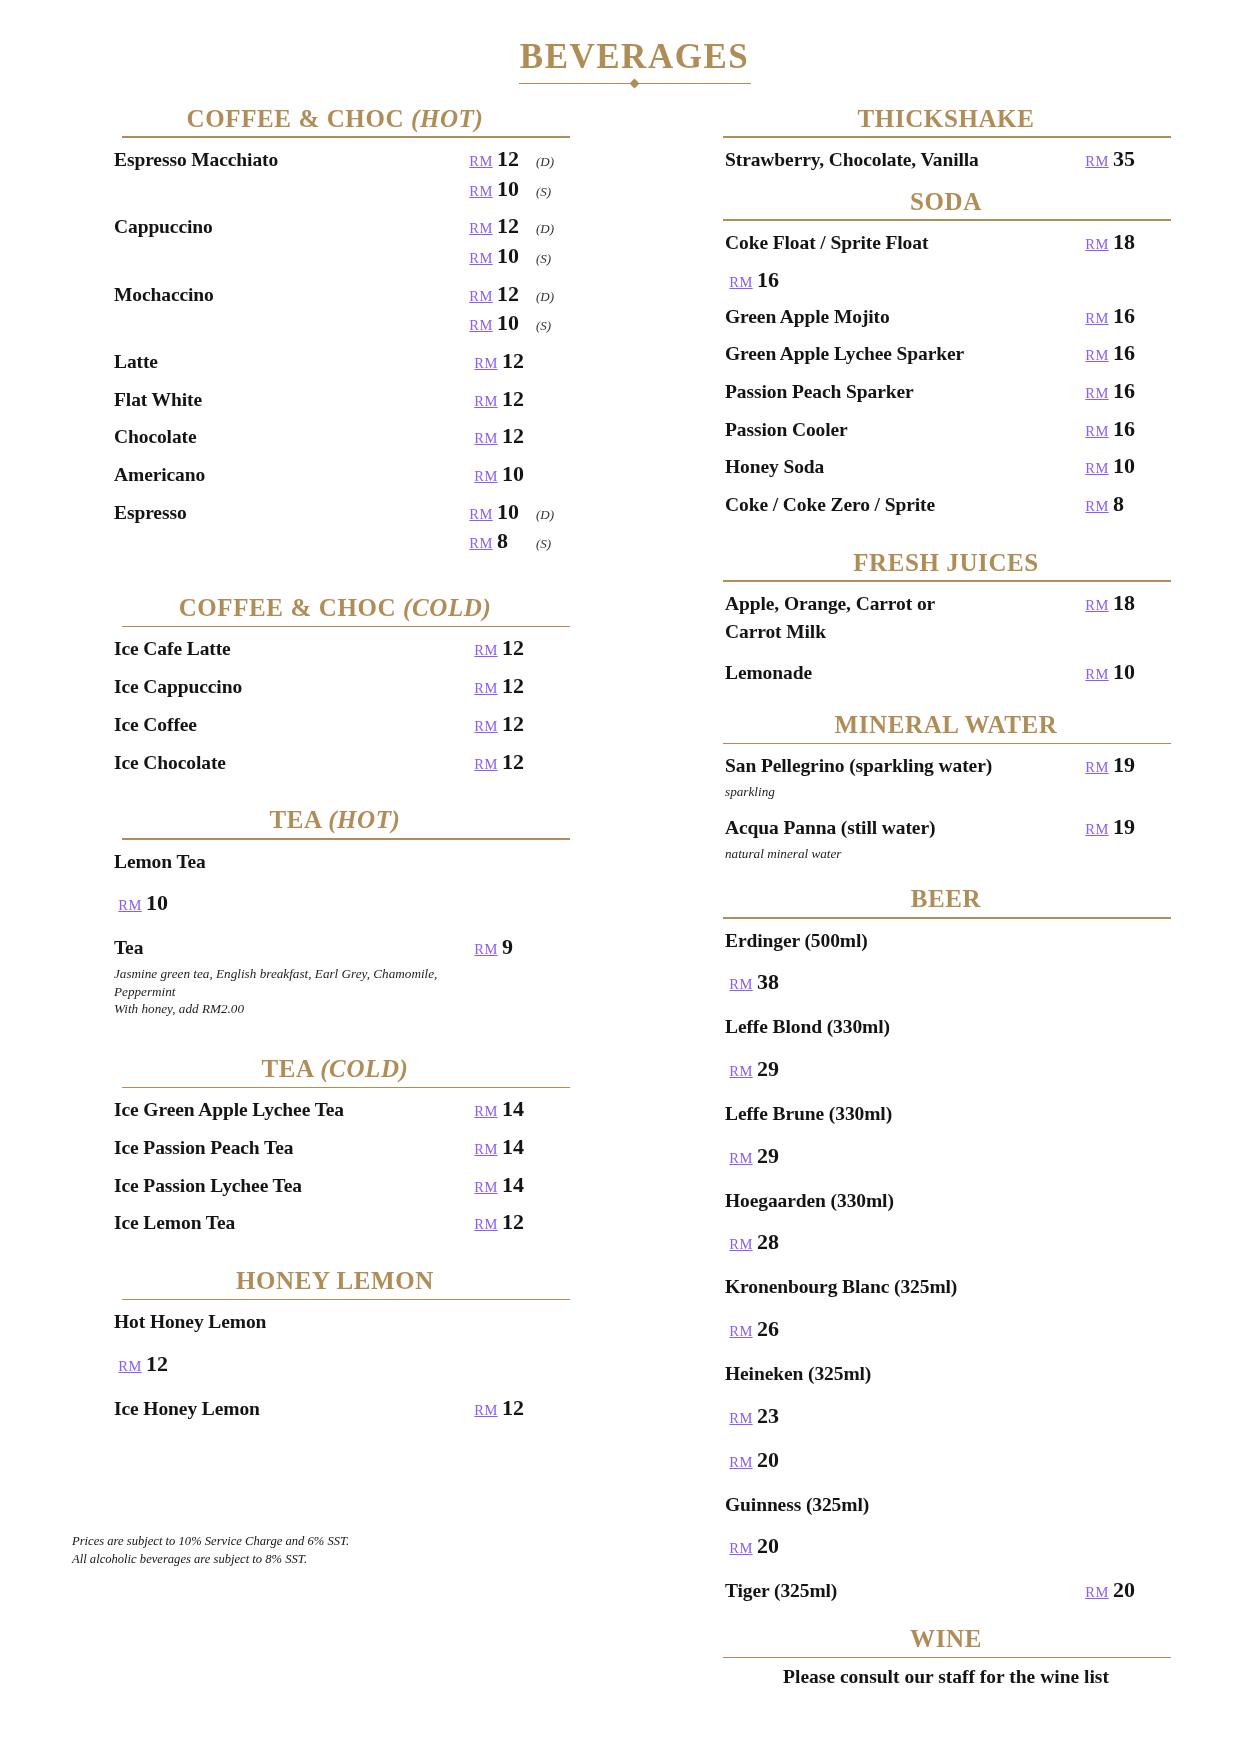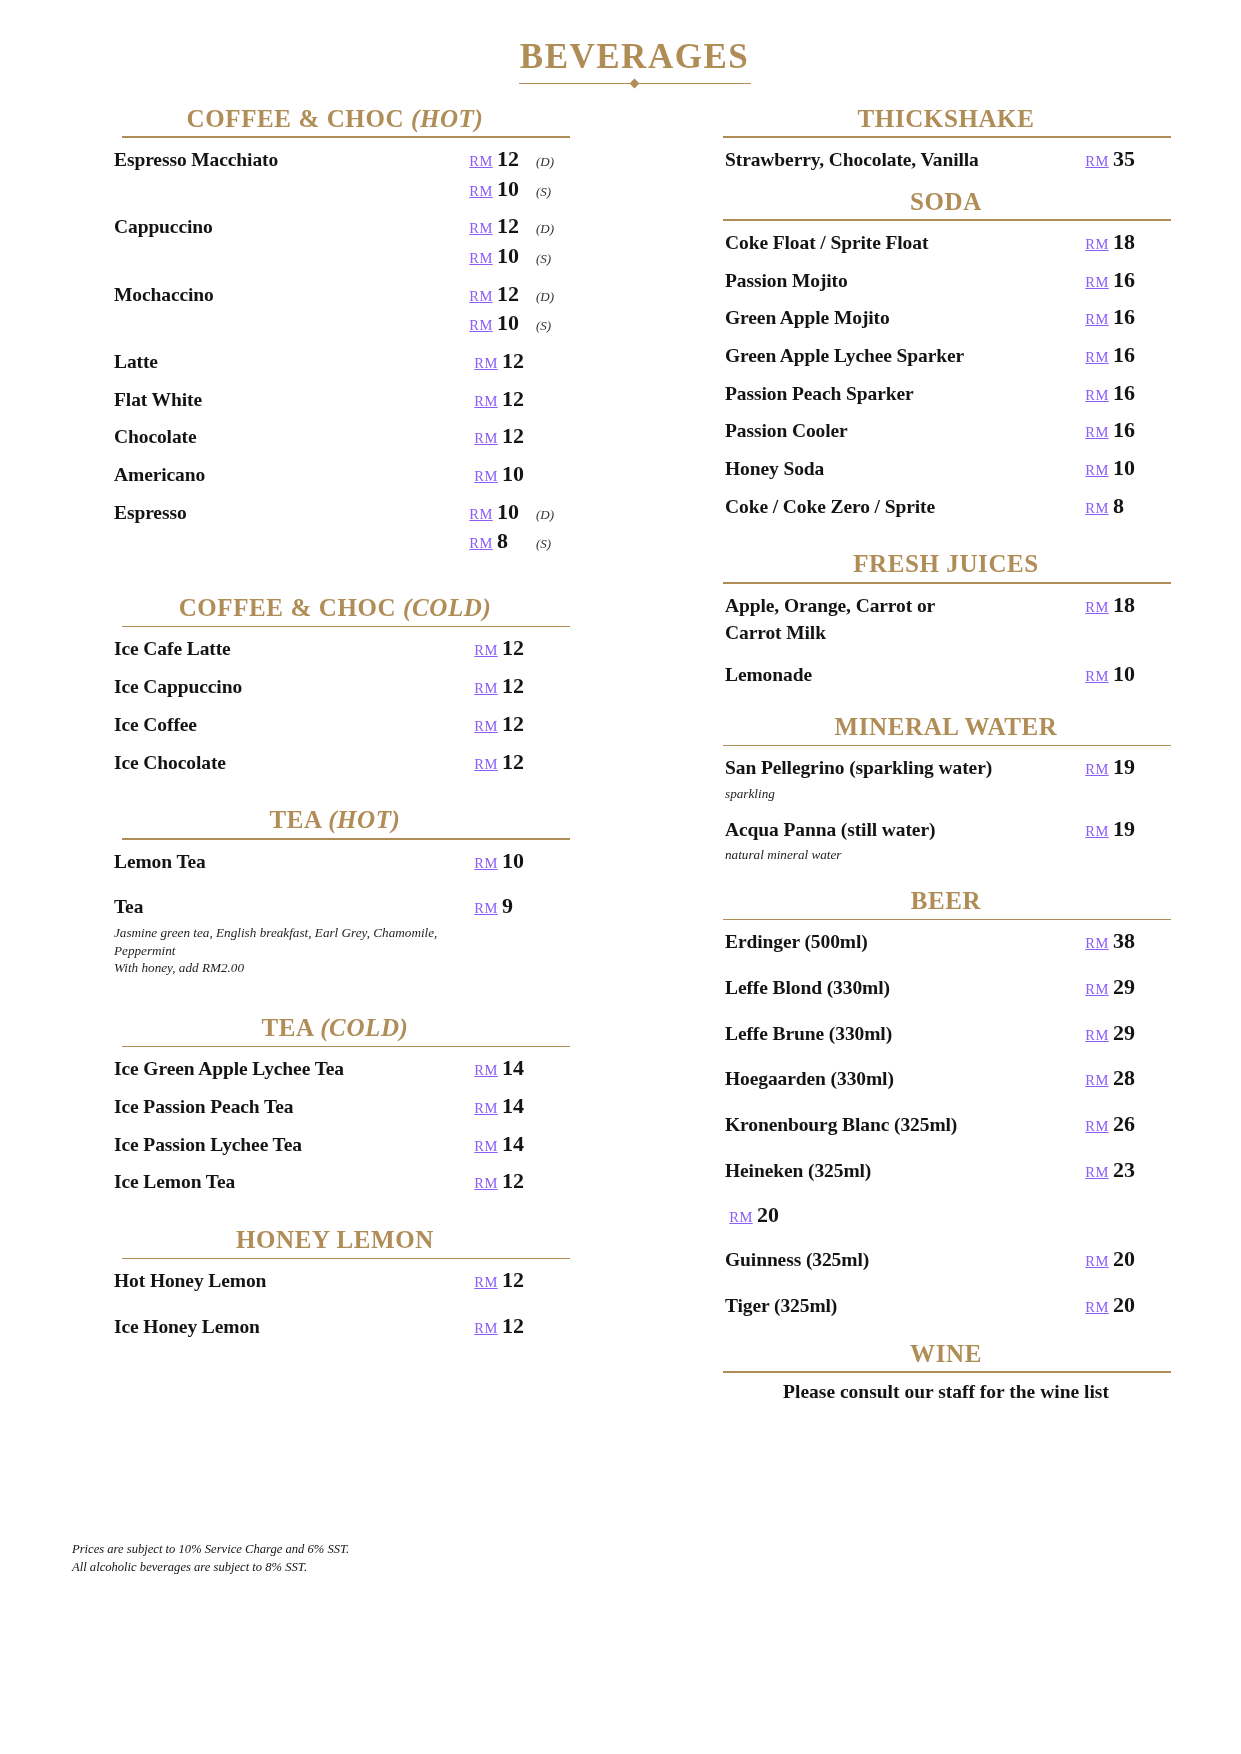--- a/index.html
+++ b/index.html
@@ -168,27 +168,27 @@
     max-width: 400px;
   }
   .desc div { white-space: pre-wrap; }
 
   .gap-sm { height: 10px; }
   .gap-md { height: 20px; }
   .gap-lg { height: 34px; }
 
   
   .item.sp-a { margin-bottom: 10px; }
-  .item.sp-b { margin-bottom: 18px; }
+  .item.sp-b { margin-bottom: 18px; flex-direction: column; }
 
   
   .footer-note {
     position: absolute;
     left: 72px;
-    bottom: 178px;
+    bottom: 186px;
     font-size: 12.6px;
     font-style: italic;
     line-height: 1.45;
     color: #141414;
   }
   .wine-line {
     text-align: center;
     font-size: 19.5px;
     font-weight: bold;
     margin-top: 7px;
@@ -482,21 +482,20 @@
         </div>
         <div class="item sp-a">
           <span class="item-name">Coke Float / Sprite Float</span>
           <span class="price">
             <span class="rm">RM</span>
             <span class="amt">18</span>
             <span class="size-empty"></span>
           </span>
         </div>
         <div class="item sp-a">
-          <span class="item-name">Passion Mojito</span>
           <span class="price">
             <span class="rm">RM</span>
             <span class="amt">16</span>
             <span class="size-empty"></span>
           </span>
         </div>
         <div class="item sp-a">
           <span class="item-name">Green Apple Mojito</span>
           <span class="price">
             <span class="rm">RM</span>

